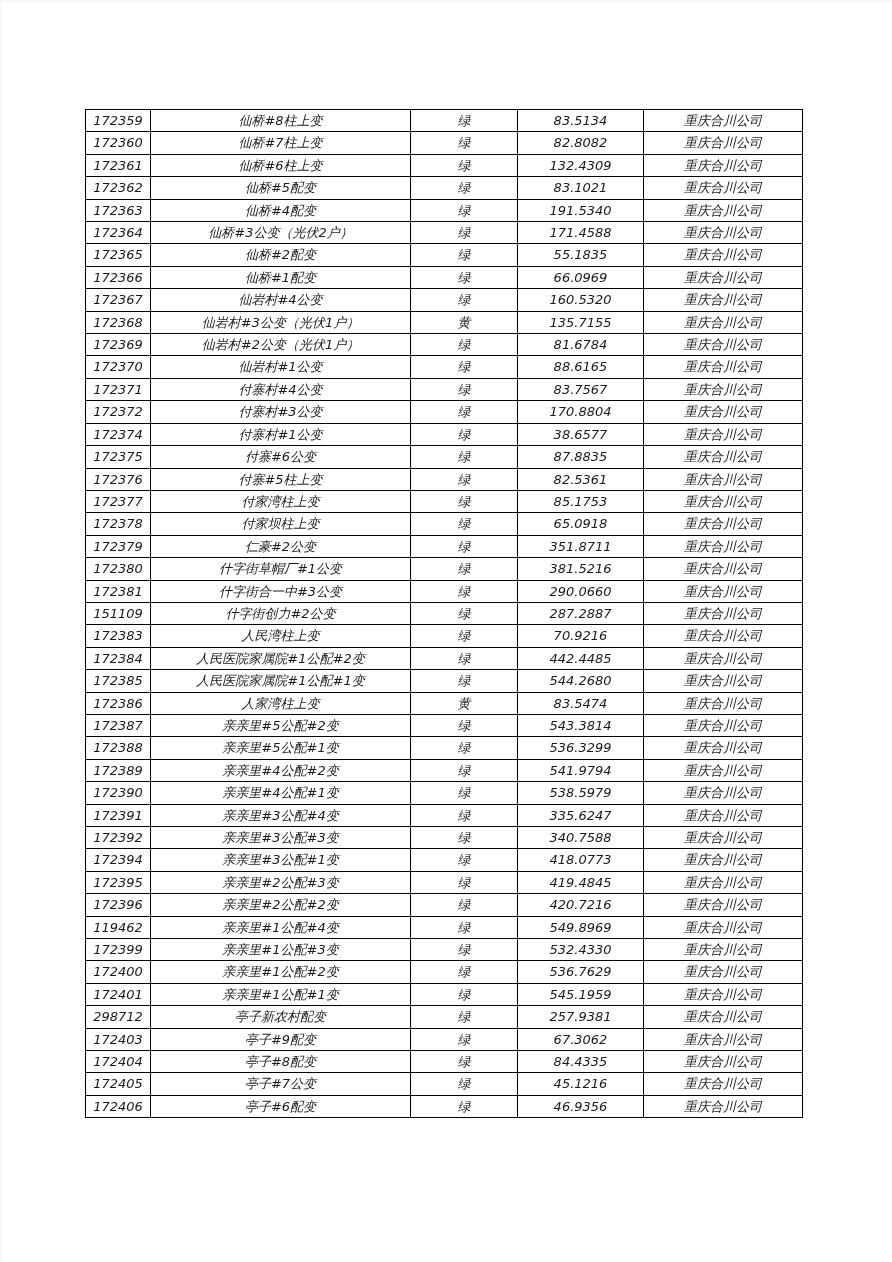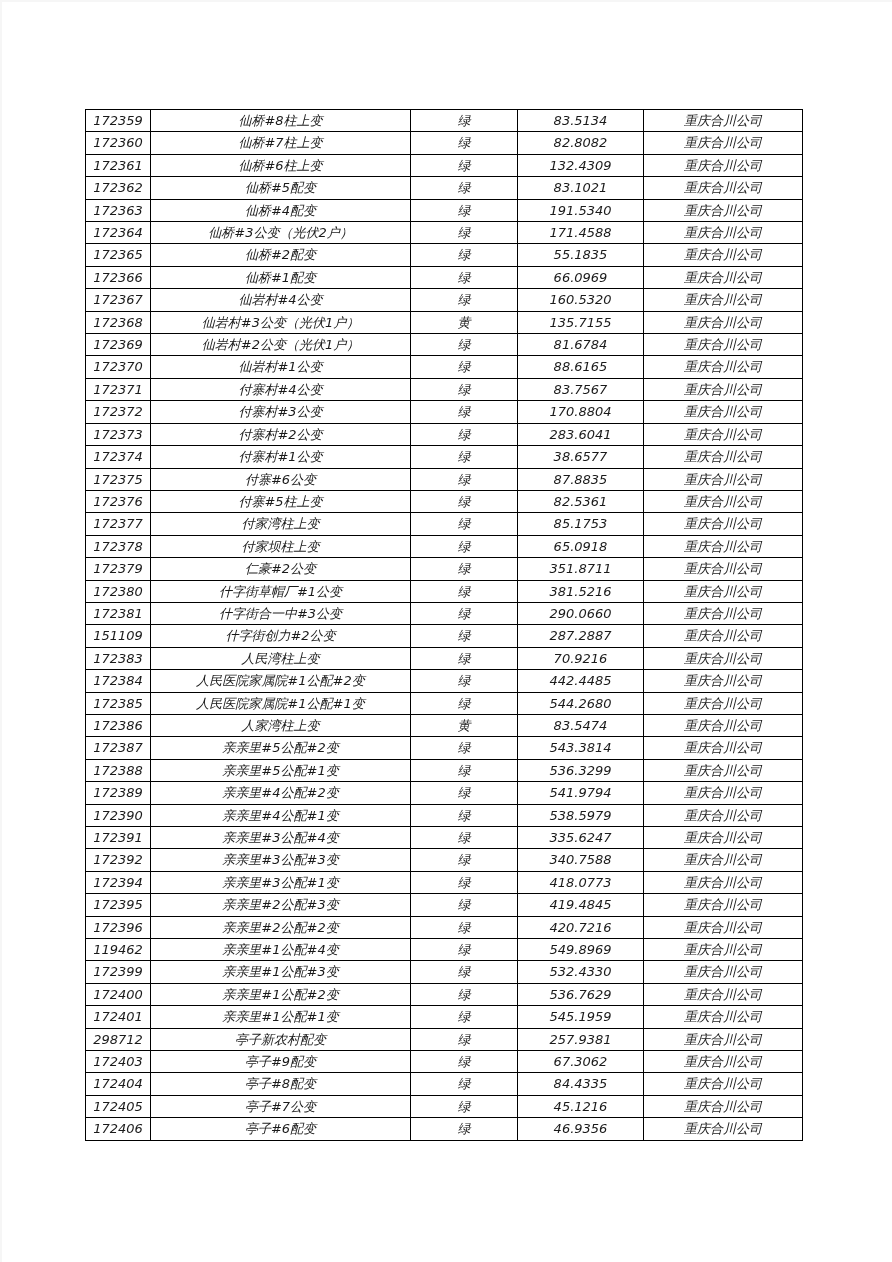--- a/index.html
+++ b/index.html
@@ -146,27 +146,20 @@
           <td>重庆合川公司</td>
         </tr>
         <tr>
           <td>172372</td>
           <td>付寨村#3公变</td>
           <td>绿</td>
           <td>170.8804</td>
           <td>重庆合川公司</td>
         </tr>
         <tr>
-          <td>172373</td>
-          <td>付寨村#2公变</td>
-          <td>绿</td>
-          <td>283.6041</td>
-          <td>重庆合川公司</td>
-        </tr>
-        <tr>
           <td>172374</td>
           <td>付寨村#1公变</td>
           <td>绿</td>
           <td>38.6577</td>
           <td>重庆合川公司</td>
         </tr>
         <tr>
           <td>172375</td>
           <td>付寨#6公变</td>
           <td>绿</td>

